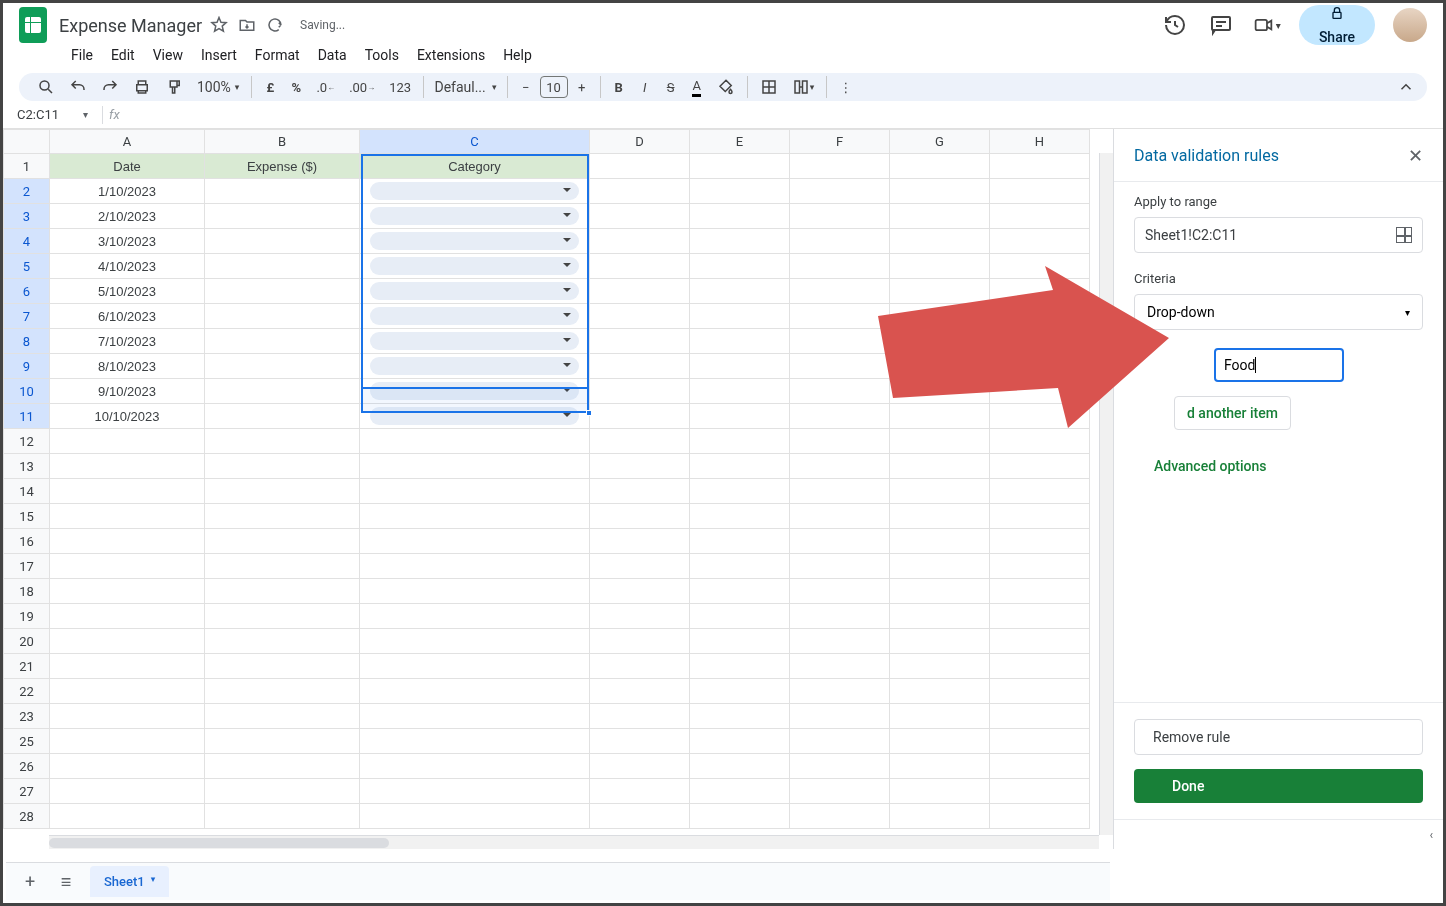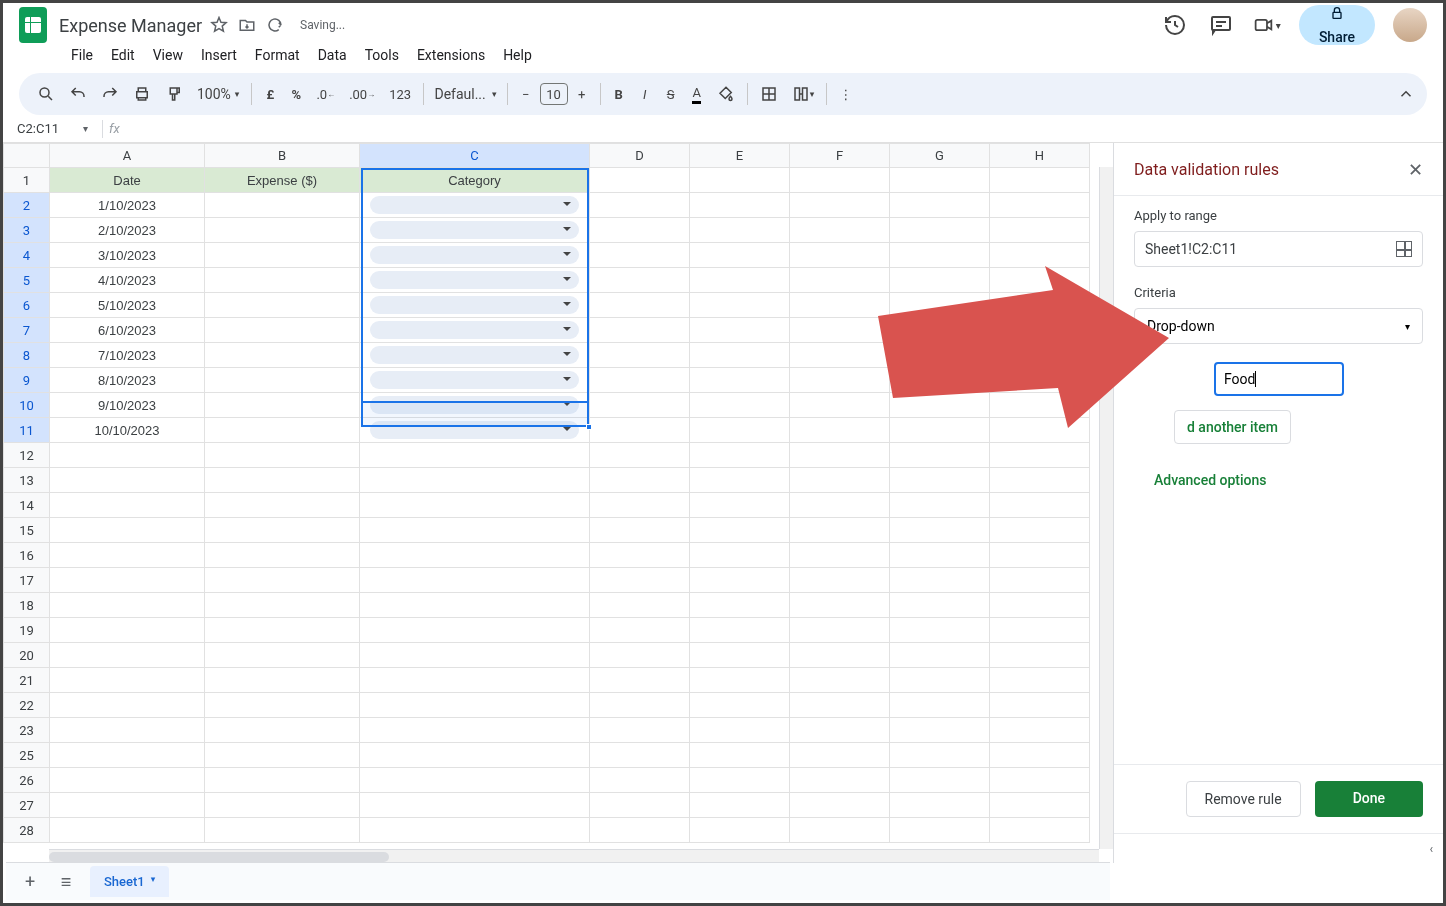--- a/index.html
+++ b/index.html
@@ -16,21 +16,21 @@
 .saving { font-size: 12px; color: #5f6368; margin-left: 6px; }
 .right-actions { margin-left: auto; display: flex; align-items: center; gap: 18px; }
 .icon-btn { color: #444; cursor: pointer; display: flex; align-items: center; justify-content: center; width: 28px; height: 28px; }
 .meet-btn { display: flex; align-items: center; gap: 2px; }
 .share-btn { background: #c2e7ff; border-radius: 24px; padding: 0 20px; height: 40px; display: flex; align-items: center; gap: 8px; font-size: 14px; font-weight: 500; color: #001d35; cursor: pointer; flex-direction: column; }
 .avatar { width: 34px; height: 34px; border-radius: 50%; background: linear-gradient(#e8d5c4, #c8a88a); }
 
 .menubar { display: flex; gap: 2px; padding: 4px 60px 6px 60px; font-size: 14px; color: #202124; }
 .menubar span { padding: 4px 8px; cursor: pointer; border-radius: 4px; }
 
-.toolbar { margin: 0 16px; background: #edf2fa; border-radius: 24px; height: 42px; display: flex; align-items: center; padding: 0 12px; gap: 2px; color: #444; }
+.toolbar { margin: 0 16px; background: #edf2fa; border-radius: 24px; height: 28px; display: flex; align-items: center; padding: 0 12px; gap: 2px; color: #444; }
 .tool { padding: 6px 6px; cursor: pointer; display: flex; align-items: center; justify-content: center; min-width: 24px; font-size: 13px; }
 .tool.sep { width: 1px; height: 22px; background: #c7c7c7; margin: 0 4px; padding: 0; min-width: 1px; }
 .zoom { font-size: 14px; display: flex; align-items: center; gap: 4px; }
 .font-name { font-size: 14px; width: 60px; overflow: hidden; white-space: nowrap; align-items: flex-end; }
 .font-size-box { border: 1px solid #747775; border-radius: 4px; width: 28px; height: 22px; display: flex; align-items: center; justify-content: center; font-size: 13px; }
 .color-underline { border-bottom: 3px solid #000; padding-bottom: 1px; }
 .toolbar-chevron { margin-left: auto; cursor: pointer; }
 
 .namebox-row { display: flex; align-items: center; padding: 6px 10px; border-bottom: 1px solid #e0e0e0; height: 28px; }
 .namebox { width: 70px; font-size: 13px; color: #3c4043; padding-left: 4px; }
@@ -56,34 +56,34 @@
 .sel-border { position: absolute; border: 2px solid #1a73e8; pointer-events: none; }
 .sel-handle { position: absolute; width: 6px; height: 6px; background: #1a73e8; border: 1px solid #fff; }
 .active-cell { position: absolute; border: 2px solid #1a73e8; background: rgba(26,115,232,0.06); pointer-events: none; }
 
 .hscroll { position: absolute; bottom: 0; left: 46px; right: 14px; height: 14px; background: #f1f1f1; border-top: 1px solid #dadce0; }
 .hscroll-thumb { position: absolute; left: 0; width: 340px; height: 10px; top: 2px; background: #dadce0; border-radius: 5px; }
 .vscroll { position: absolute; top: 24px; right: 0; bottom: 14px; width: 14px; background: #f1f1f1; border-left: 1px solid #dadce0; }
 
 .side-panel { width: 330px; border-left: 1px solid #dadce0; display: flex; flex-direction: column; }
 .sp-head { display: flex; align-items: center; padding: 16px 20px 14px 20px; border-bottom: 1px solid transparent; }
-.sp-title { font-size: 16px; color: #7f1d1d; flex: 1; }
+.sp-title { font-size: 16px; color: #0369a1; flex: 1; }
 .sp-close { cursor: pointer; color: #5f6368; font-size: 18px; }
 .sp-body { padding: 12px 20px; flex: 1; overflow: auto; border-top: 1px solid #e8eaed; }
 .sp-label { font-size: 13px; color: #3c4043; margin-bottom: 8px; }
 .range-box { border: 1px solid #dadce0; border-radius: 4px; height: 36px; display: flex; align-items: center; padding: 0 10px; font-size: 14px; color: #3c4043; margin-bottom: 18px; justify-content: space-between; }
 .grid-icon { width: 16px; height: 16px; border: 1.5px solid #5f6368; position: relative; }
 .grid-icon::before { content: ""; position: absolute; left: 0; right: 0; top: 50%; height: 1.5px; background: #5f6368; }
 .grid-icon::after { content: ""; position: absolute; top: 0; bottom: 0; left: 50%; width: 1.5px; background: #5f6368; }
 .criteria-sel { border: 1px solid #dadce0; border-radius: 4px; height: 36px; display: flex; align-items: center; padding: 0 12px; font-size: 14px; justify-content: space-between; }
 .item-input { border: 2px solid #1a73e8; border-radius: 4px; height: 34px; width: 130px; padding: 12px 8px; font-size: 14px; margin-left: 80px; margin-top: 18px; display: flex; align-items: center; }
 .item-input .cursor { border-right: 1px solid #000; height: 16px; }
 .add-item { border: 1px solid #dadce0; border-radius: 4px; color: #188038; font-size: 14px; font-weight: 500; padding: 8px 12px; display: inline-block; margin-top: 14px; margin-left: 40px; cursor: pointer; }
 .adv-opt { color: #188038; font-size: 14px; font-weight: 500; margin-top: 28px; margin-left: 20px; cursor: pointer; }
-.sp-foot { border-top: 1px solid #e8eaed; padding: 16px 20px; display: flex; justify-content: flex-end; gap: 14px; }
+.sp-foot { border-top: 1px solid #e8eaed; padding: 16px 20px; display: flex; justify-content: flex-end; gap: 14px; flex-direction: column; }
 .btn-outline { border: 1px solid #dadce0; background: #fff; padding: 9px 18px; border-radius: 4px; font-size: 14px; color: #3c4043; cursor: pointer; }
 .btn-primary { background: #188038; color: #fff; padding: 9px 38px; border-radius: 4px; font-size: 14px; font-weight: 500; cursor: pointer; }
 .sp-bottom { border-top: 1px solid #e8eaed; height: 30px; display: flex; align-items: center; justify-content: flex-end; padding-right: 10px; color: #5f6368; font-size: 12px; }
 
 .arrow-annot { position: absolute; left: 870px; top: 260px; pointer-events: none; }
 .arrow-body { fill: #d9534f; }
 
 .sheet-tabs { position: absolute; bottom: 3px; left: 3px; right: 333px; height: 38px; border-top: 1px solid #dadce0; display: flex; align-items: center; padding: 0 12px; gap: 12px; background: #f9fbfd; }
 .tab-icon { color: #5f6368; cursor: pointer; width: 24px; text-align: center; font-size: 18px; }
 .sheet-tab { background: #e8f0fe; color: #1967d2; padding: 8px 14px; border-radius: 4px 4px 0 0; font-size: 13px; display: flex; align-items: flex-start; gap: 6px; font-weight: 500; cursor: pointer; }

